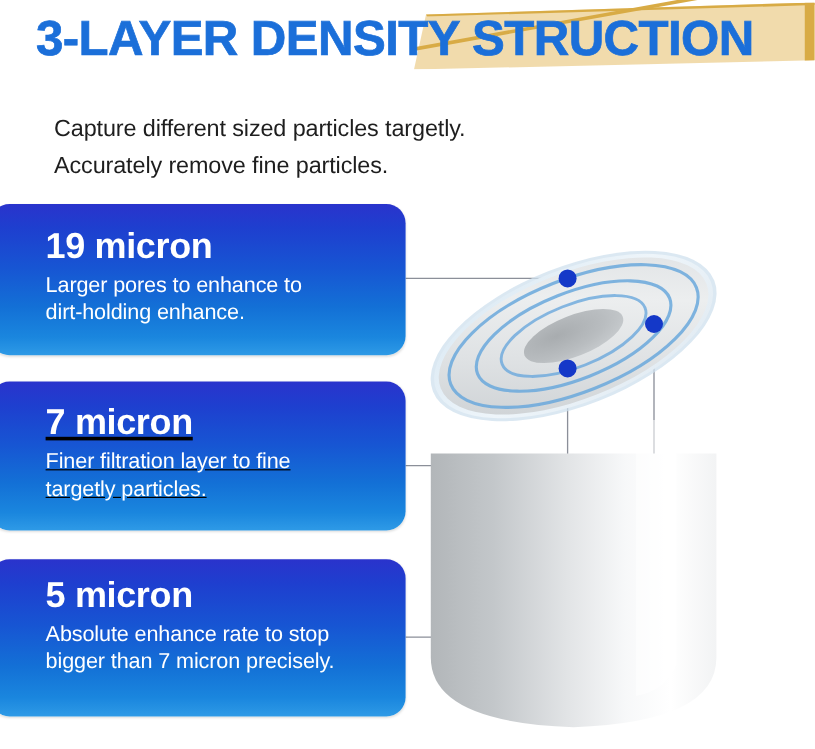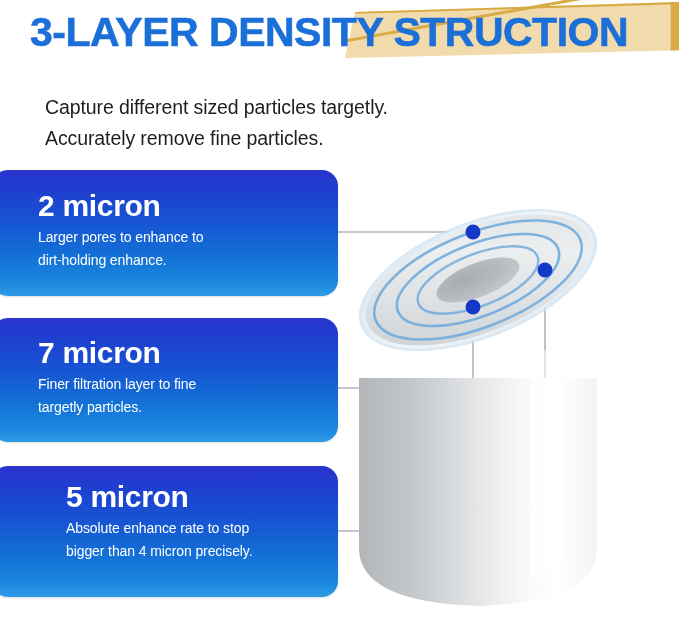--- a/index.html
+++ b/index.html
@@ -83,35 +83,35 @@
     height:13px; border-radius:0 0 16px 16px;
     background:linear-gradient(180deg,#47b4ef 0%,#5cc4f4 35%,#a8dcf7 78%,#e6f5fd 100%);
     z-index:-1;
   }
   .callout-inner { position:absolute; left:46px; right:18px; }
   .callout-heading {
     color:#ffffff; font-weight:bold; letter-spacing:-0.3px;
     font-size:30px; line-height:34px; white-space:nowrap;
   }
   .callout-body {
-    color:#ffffff; font-size:14px; line-height:23px;
+    color:#ffffff; font-size:18px; line-height:23px;
     letter-spacing:-0.1px; margin-top:3px;
   }
   .callout-body div { white-space:nowrap; }
 
   #callout-1 { top:170px; width:346px; height:126px; }
   #callout-1 .callout-inner { top:19px; }
   #callout-1-lip { top:283px; width:340px; }
 
   #callout-2 { top:318px; width:346px; height:124px; }
-  #callout-2 .callout-inner { top:18px; }
+  #callout-2 .callout-inner { top:18px;text-decoration:underline; }
   #callout-2-lip { top:429px; width:340px; }
 
   #callout-3 { top:466px; width:346px; height:131px; }
-  #callout-3 .callout-inner { top:14px;margin-left:28px; }
+  #callout-3 .callout-inner { top:14px; }
   #callout-3-lip { top:584px; width:340px; }
 
   
   #connectors { position:absolute; left:0; top:0; width:679px; height:624px; pointer-events:none; }
 
   
   #cartridge { position:absolute; left:350px; top:150px; width:329px; height:474px; }
 </style>
 </head>
 <body>
@@ -184,21 +184,21 @@
   </g>
 
   <circle cx="123" cy="82" r="7.5" fill="#1438c8"></circle>
   <circle cx="123" cy="157" r="7.5" fill="#1438c8"></circle>
   <circle cx="195" cy="120" r="7.5" fill="#1438c8"></circle>
 </svg>
 
 <div class="callout-lip" id="callout-1-lip"></div>
 <div class="callout" id="callout-1">
   <div class="callout-inner">
-    <div class="callout-heading">2 micron</div>
+    <div class="callout-heading">19 micron</div>
     <div class="callout-body">
       <div>Larger pores to enhance to</div>
       <div>dirt-holding enhance.</div>
     </div>
   </div>
 </div>
 
 <div class="callout-lip" id="callout-2-lip"></div>
 <div class="callout" id="callout-2">
   <div class="callout-inner">
@@ -209,16 +209,16 @@
     </div>
   </div>
 </div>
 
 <div class="callout-lip" id="callout-3-lip"></div>
 <div class="callout" id="callout-3">
   <div class="callout-inner">
     <div class="callout-heading">5 micron</div>
     <div class="callout-body">
       <div>Absolute enhance rate to stop</div>
-      <div>bigger than 4 micron precisely.</div>
+      <div>bigger than 7 micron precisely.</div>
     </div>
   </div>
 </div>
 
 </body></html>

